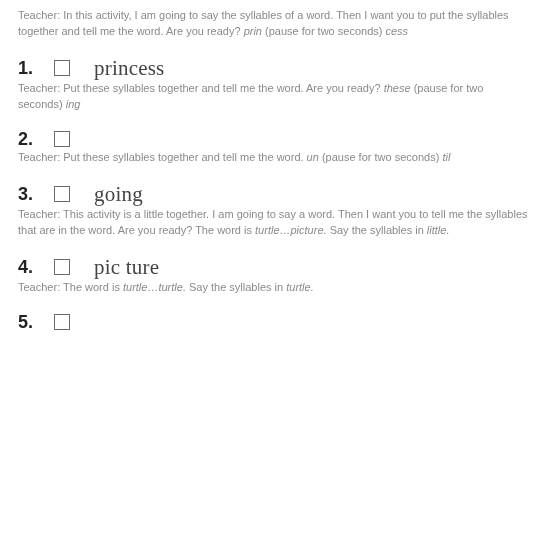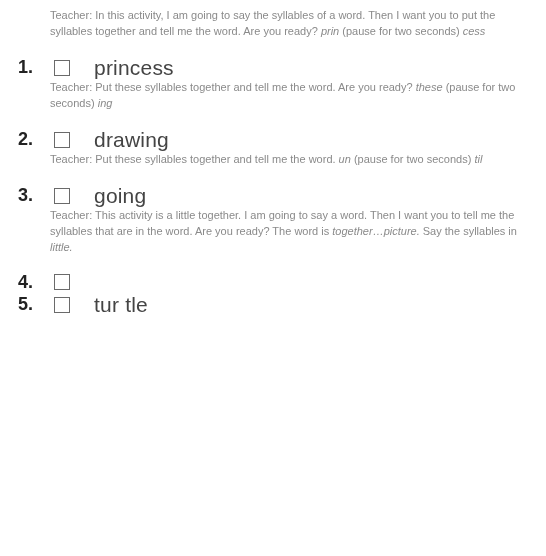--- a/index.html
+++ b/index.html
@@ -9,21 +9,20 @@
     width: 546px;
     height: 556px;
     padding: 8px 16px 8px 18px;
     color: #333;
   }
   .instruction {
     font-size: 11px;
     color: #8a8a8a;
     line-height: 1.45;
     margin-bottom: 16px;
-    margin-left: 32px;
   }
   .instruction .ital { font-style: italic; }
   .item {
     display: flex;
     align-items: center;
     margin-bottom: 44px;
   }
   .item:last-child { margin-bottom: 0; }
   .num {
     font-size: 18px;
@@ -37,59 +36,60 @@
     height: 16px;
     border: 1.6px solid #6a6a6a;
     flex: 0 0 16px;
     margin-right: 24px;
     background: #fff;
   }
   .answer {
     font-size: 21px;
     color: #444;
     letter-spacing: 0.2px;
+    font-family: Liberation Serif, serif;
   }
 </style>
 </head>
 <body>
 
 <div class="block">
   <p class="instruction"><span>Teacher: In this activity, I am going to say the syllables of a word. Then I want you to put the syllables together and tell me the word. Are you ready? </span><span class="ital">prin</span><span> (pause for two seconds) </span><span class="ital">cess</span></p>
   <div class="item">
     <span class="num">1.</span>
     <span class="checkbox"></span>
     <span class="answer">princess</span>
   </div>
 </div>
 
 <div class="block">
   <p class="instruction"><span>Teacher: Put these syllables together and tell me the word. Are you ready? </span><span class="ital">these</span><span> (pause for two seconds) </span><span class="ital">ing</span></p>
   <div class="item">
     <span class="num">2.</span>
     <span class="checkbox"></span>
-    <span class="answer">drawing</span>
   </div>
 </div>
 
 <div class="block">
   <p class="instruction"><span>Teacher: Put these syllables together and tell me the word. </span><span class="ital">un</span><span> (pause for two seconds) </span><span class="ital">til</span></p>
   <div class="item">
     <span class="num">3.</span>
     <span class="checkbox"></span>
     <span class="answer">going</span>
   </div>
 </div>
 
 <div class="block">
-  <p class="instruction"><span>Teacher: This activity is a little together. I am going to say a word. Then I want you to tell me the syllables that are in the word. Are you ready? The word is </span><span class="ital">together…picture.</span><span> Say the syllables in </span><span class="ital">little.</span></p>
+  <p class="instruction"><span>Teacher: This activity is a little together. I am going to say a word. Then I want you to tell me the syllables that are in the word. Are you ready? The word is </span><span class="ital">turtle…picture.</span><span> Say the syllables in </span><span class="ital">little.</span></p>
   <div class="item">
     <span class="num">4.</span>
+    <span class="checkbox"></span>
+    <span class="answer">pic ture</span>
+  </div>
+</div>
+
+<div class="block">
+  <p class="instruction"><span>Teacher: The word is </span><span class="ital">turtle…turtle.</span><span> Say the syllables in </span><span class="ital">turtle.</span></p>
+  <div class="item" style="margin-bottom:0;">
+    <span class="num">5.</span>
     <span class="checkbox"></span>
   </div>
 </div>
 
-<div class="block">
-  <div class="item" style="margin-bottom:0;">
-    <span class="num">5.</span>
-    <span class="checkbox"></span>
-    <span class="answer">tur tle</span>
-  </div>
-</div>
-
 </body></html>

